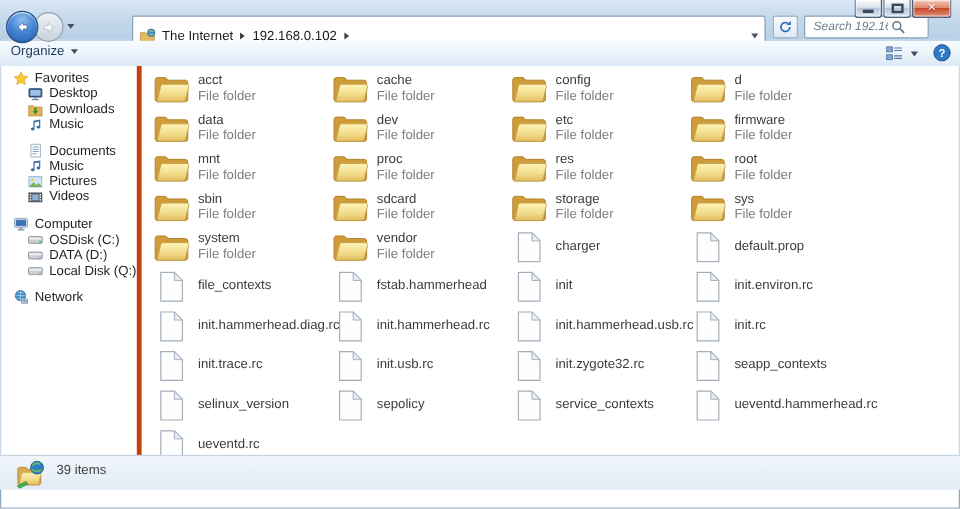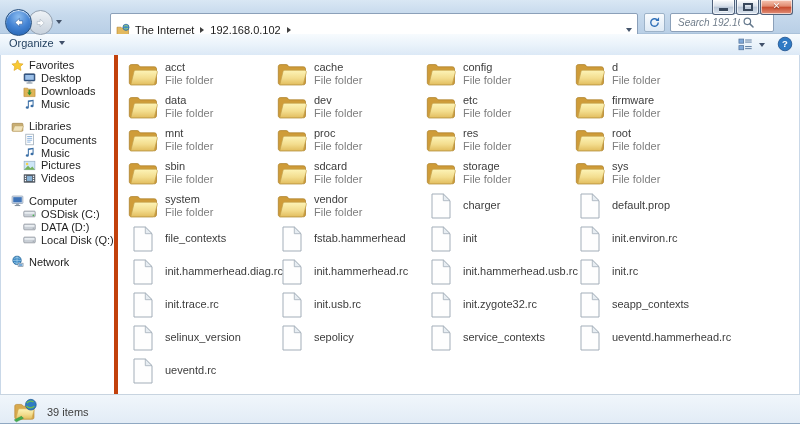--- a/index.html
+++ b/index.html
@@ -72,23 +72,23 @@
   .content{position:absolute;left:118px;top:0;right:0;bottom:0;overflow:hidden;}
   .grid{margin:2px 0 0 9px;display:grid;grid-template-columns:repeat(4,149px);grid-auto-rows:33px;}
   .tile{display:flex;align-items:center;gap:4px;overflow:visible;}
   .tile .tile-icn{flex:0 0 33px;justify-content:flex-start;}
   .tile.file .tile-icn{padding-left:5px;box-sizing:border-box;}
   .tile-text{min-width:0;}
   .tile-name{font-size:11px;line-height:13px;color:#3c3c3c;white-space:nowrap;}
   .tile-sub{font-size:11px;line-height:13px;color:#7e7e7e;white-space:nowrap;}
 
   
-  .statusbar{position:absolute;left:0;right:0;bottom:1px;height:29px;box-sizing:border-box;
+  .statusbar{position:absolute;left:0;right:0;bottom:16px;height:29px;box-sizing:border-box;
     background:linear-gradient(180deg,#f0f6fb 0%,#e2ecf6 100%);border-top:1px solid #c8d4e0;
-    display:flex;align-items:center;gap:9px;padding:2px 0 0 13px;}
+    display:flex;align-items:flex-start;gap:9px;padding:2px 0 0 13px;}
   .status-count{font-size:11px;color:#3f3f3f;margin-top:4px;}
 </style>
 </head>
 <body>
 
 <div class="window">
 
   <svg width="0" height="0" style="position:absolute">
     <defs>
       <linearGradient id="fgrad" x1="0" y1="0" x2="0" y2="1">
@@ -217,29 +217,20 @@
           <div class="side-item">
             <span class="icn">
               <svg width="13" height="13" viewBox="0 0 14 14">
                 <path d="M5.2 2.8 L11.4 1.8 V8.6 a1.7 1.3 0 1 1 -1.1 -1.25 V3.6 L6.3 4.3 v6 a1.7 1.3 0 1 1 -1.1 -1.25 Z" fill="#3a6ea5"></path>
               </svg>
             </span>
             <span class="side-label">Music</span>
           </div>
         </div>
         <div class="side-section">
-          <div class="side-head">
-            <span class="icn">
-              <svg width="13" height="13" viewBox="0 0 14 14">
-                <rect x="1.2" y="3.6" width="11.6" height="8.4" rx="0.8" fill="#c9ae74" stroke="#a08449" stroke-width="0.7"></rect>
-                <path d="M1.8 12 L4 6.4 h9.4 L11.4 12 Z" fill="#f0e3bd" stroke="#c4a96b" stroke-width="0.6"></path>
-              </svg>
-            </span>
-            <span class="side-label">Libraries</span>
-          </div>
           <div class="side-item">
             <span class="icn">
               <svg width="13" height="13" viewBox="0 0 14 14">
                 <rect x="3" y="1.3" width="8.4" height="11.4" fill="#ffffff" stroke="#9aa7b3" stroke-width="0.8"></rect>
                 <path d="M4.5 3.8 h5.4 M4.5 5.8 h5.4 M4.5 7.8 h5.4 M4.5 9.8 h3.6" stroke="#7ba7d7" stroke-width="0.9"></path>
               </svg>
             </span>
             <span class="side-label">Documents</span>
           </div>
           <div class="side-item">

